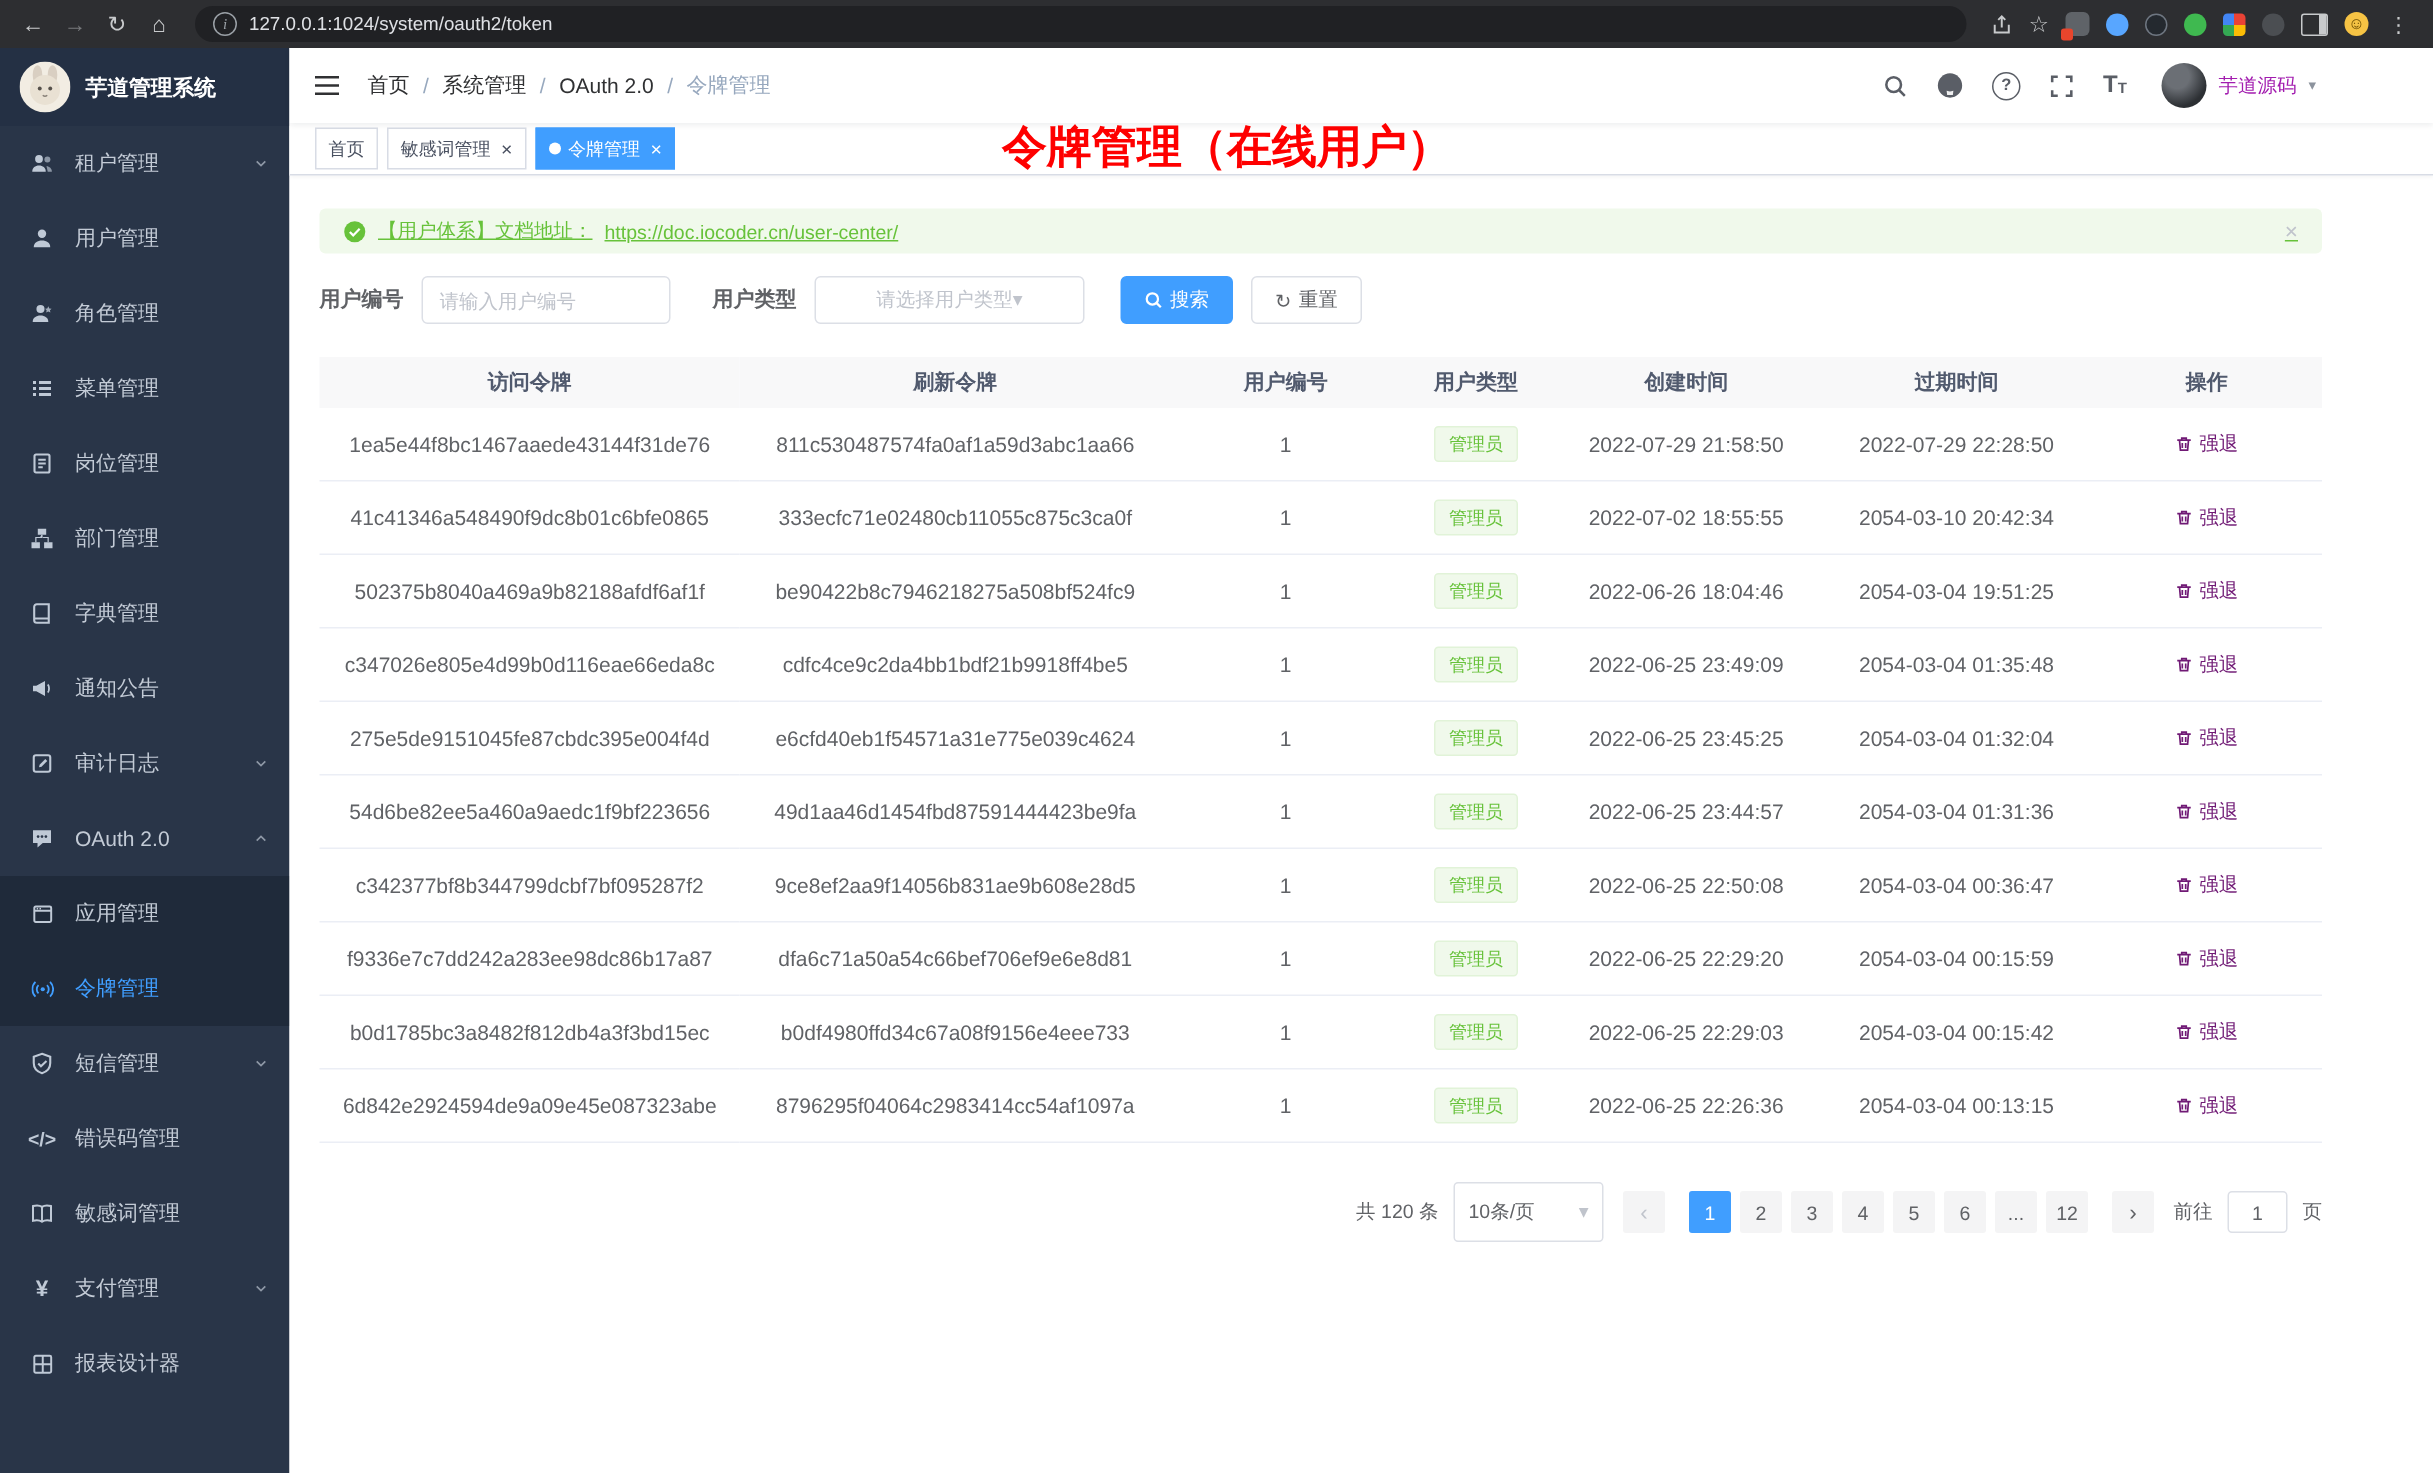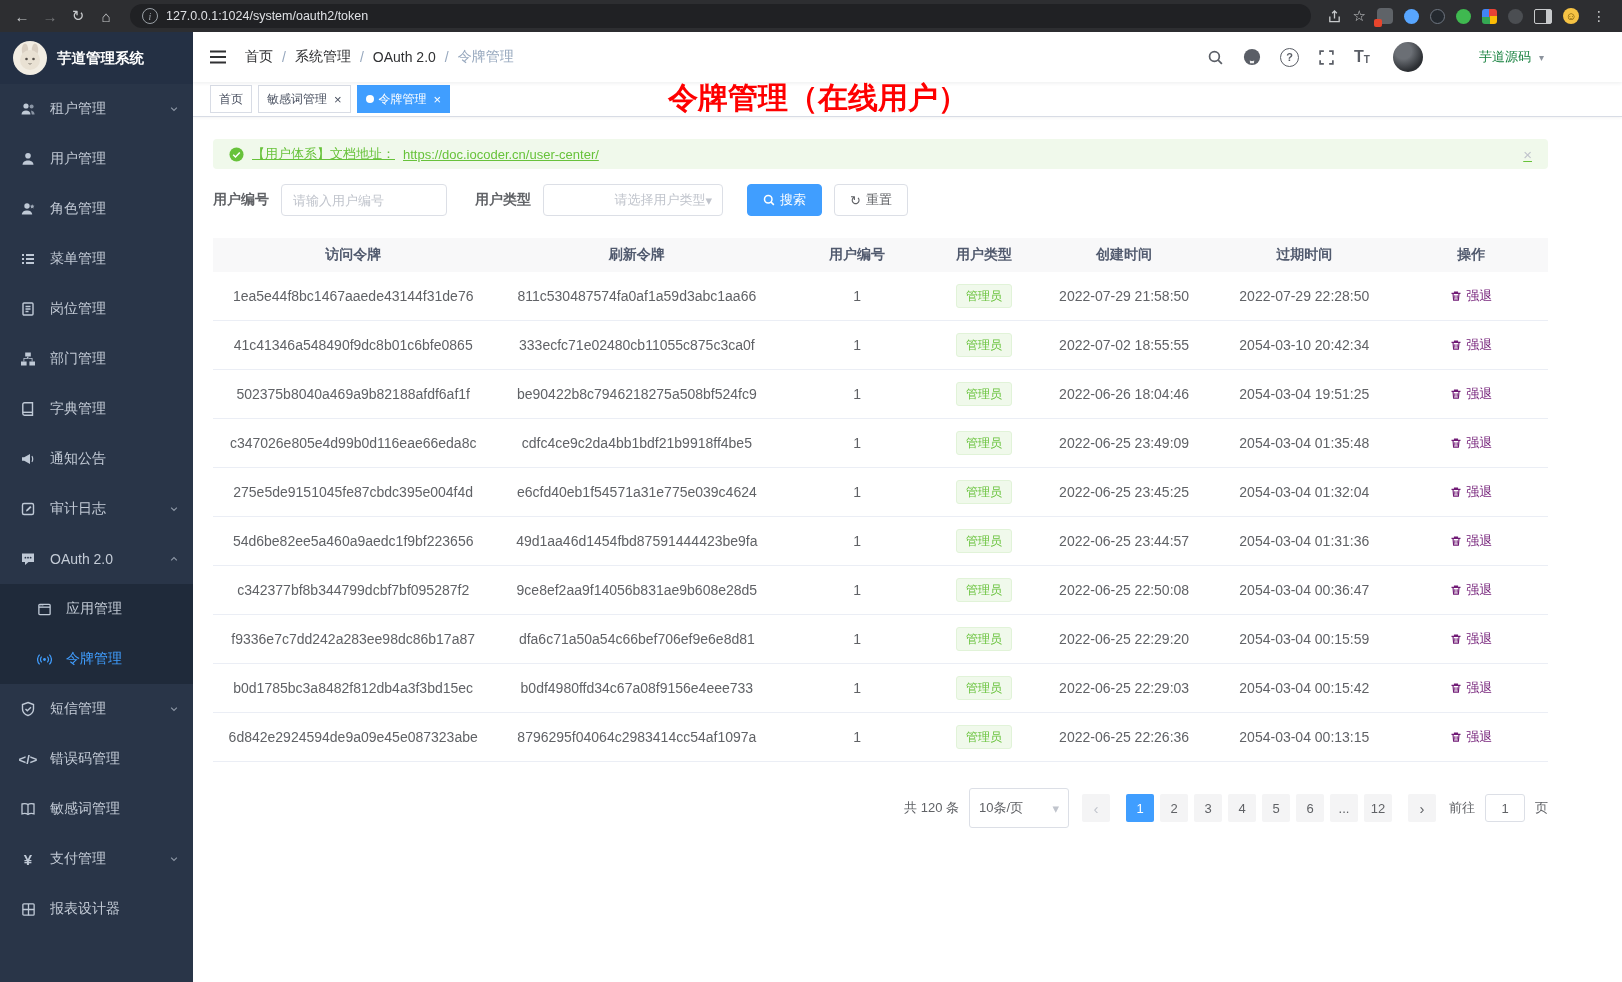--- a/index.html
+++ b/index.html
@@ -29,42 +29,42 @@
   
   .sidebar{width:193px;background:#293548;color:#c3cbd6;display:flex;flex-direction:column;flex:none;}
   .logo-row{height:52px;background:#243044;display:flex;align-items:center;padding-left:13px;gap:10px;flex:none;cursor:pointer;}
   .logo-title{color:#fff;font-weight:bold;font-size:14.5px;white-space:nowrap;}
   .menu{flex:1;overflow:hidden;}
   .menu-item{height:50px;display:flex;align-items:center;padding:0 14px 0 20px;font-size:14px;cursor:pointer;white-space:nowrap;}
   .micon{width:16px;height:16px;margin-right:14px;color:#bfc9d6;display:flex;align-items:center;justify-content:center;font-size:14px;}
   .mlabel{flex:1;}
   .chev{color:#8d97a5;margin-left:6px;}
   .submenu{background:#1f2a3a;}
-  .submenu .menu-item{padding-left:36px;}
+  .submenu .menu-item{padding-left:20px;}
   .menu-item.active,.menu-item.active .micon{color:#409eff;}
   .glyph-ic{font-weight:bold;font-size:13px;}
 
   
   .main{flex:1;display:flex;flex-direction:column;min-width:0;background:#fff;}
 
   
   .navbar{height:50px;display:flex;align-items:center;padding:0 78px 0 16px;background:#fff;box-shadow:0 1px 4px rgba(0,21,41,.08);position:relative;z-index:5;flex:none;}
   .hamburger{cursor:pointer;color:#303133;margin-right:18px;}
   .breadcrumb{display:flex;align-items:center;gap:9px;font-size:14px;}
   .crumb{color:#303133;cursor:pointer;}
   .crumb.last{color:#97a8be;cursor:default;}
   .crumb-sep{color:#97a8be;}
   .nav-tools{margin-left:auto;display:flex;align-items:center;gap:19px;color:#5a5e66;}
   .tool{cursor:pointer;display:flex;align-items:center;justify-content:center;}
   .circle-q{width:17px;height:17px;border:1.5px solid #5a5e66;border-radius:50%;font-size:11px;font-weight:bold;display:flex;align-items:center;justify-content:center;}
   .font-ic{font-weight:bold;font-size:16px;line-height:1;display:flex;align-items:flex-end;}
   .font-ic .small-t{font-size:10px;}
   .user-wrap{display:flex;align-items:center;gap:8px;cursor:pointer;margin-left:4px;}
   .user-avatar{width:30px;height:30px;border-radius:50%;background:radial-gradient(circle at 35% 30%,#6b6f75 0 28%,#2c2f33 70%);flex:none;}
-  .user-name{font-size:13px;color:#15803d;margin-left:48px;}
+  .user-name{font-size:13px;color:#a21caf;}
   .caret{font-size:10px;color:#8c939d;}
 
   
   .annotation{position:absolute;left:668px;top:78px;color:#fe0000;font-size:30px;font-weight:bold;z-index:50;white-space:nowrap;pointer-events:none;}
 
   
   .tags-view{height:34px;display:flex;align-items:center;gap:6px;padding:0 17px;border-bottom:1px solid #d8dce5;box-shadow:0 1px 3px rgba(0,0,0,.05);flex:none;background:#fff;}
   .tag-item{height:26px;display:inline-flex;align-items:center;gap:5px;padding:0 8px;border:1px solid #d8dce5;background:#fff;color:#495060;font-size:12px;cursor:pointer;white-space:nowrap;}
   .tag-item.active{background:#409eff;border-color:#409eff;color:#fff;}
   .tag-dot{width:8px;height:8px;border-radius:50%;background:#fff;}
@@ -75,21 +75,21 @@
   .alert{height:30px;background:#f0f9eb;border-radius:4px;display:flex;align-items:center;gap:8px;padding:0 16px;color:#67c23a;font-size:13px;text-decoration:underline;}
   .alert-link{color:#67c23a;text-decoration:none;cursor:pointer;}
   .alert-close{margin-left:auto;color:#c0c4cc;font-size:15px;cursor:pointer;}
 
   .filter-row{display:flex;align-items:center;margin-top:15px;}
   .filter-label{font-weight:bold;color:#606266;font-size:14px;margin-right:12px;}
   .gap28{width:28px;flex:none;}
   .gap24{width:24px;flex:none;}
   .txt-input{width:166px;height:32px;border:1px solid #dcdfe6;border-radius:4px;padding:0 11px;font-size:13px;color:#606266;outline:none;box-sizing:border-box;}
   .txt-input::placeholder{color:#c0c4cc;}
-  .select-box{width:180px;height:32px;border:1px solid #dcdfe6;border-radius:4px;display:flex;align-items:center;justify-content:flex-end;padding:0 10px;color:#c0c4cc;font-size:13px;cursor:pointer;box-sizing:border-box;}
+  .select-box{width:180px;height:32px;border:1px solid #dcdfe6;border-radius:4px;display:flex;align-items:center;justify-content:center;padding:0 10px;color:#c0c4cc;font-size:13px;cursor:pointer;box-sizing:border-box;}
   .btn{height:32px;border-radius:4px;display:inline-flex;align-items:center;gap:5px;padding:0 15px;font-size:13px;cursor:pointer;border:1px solid #dcdfe6;background:#fff;color:#606266;}
   .btn-primary{background:#409eff;border-color:#409eff;color:#fff;}
 
   
   table{width:100%;border-collapse:collapse;margin-top:22px;table-layout:fixed;}
   th{background:#f8f8f9;color:#515a6e;font-weight:bold;font-size:14px;height:34px;text-align:center;padding:0 4px;}
   td{height:48px;text-align:center;font-size:14px;color:#606266;border-bottom:1px solid #ebeef5;padding:0 4px;overflow:hidden;white-space:nowrap;}
   .tag-success{display:inline-block;line-height:22px;padding:0 9px;background:#f0f9eb;border:1px solid #e1f3d8;color:#67c23a;border-radius:3px;font-size:12px;}
   .action-link{color:#701a75;font-size:13px;display:inline-flex;align-items:center;gap:4px;cursor:pointer;}
 

